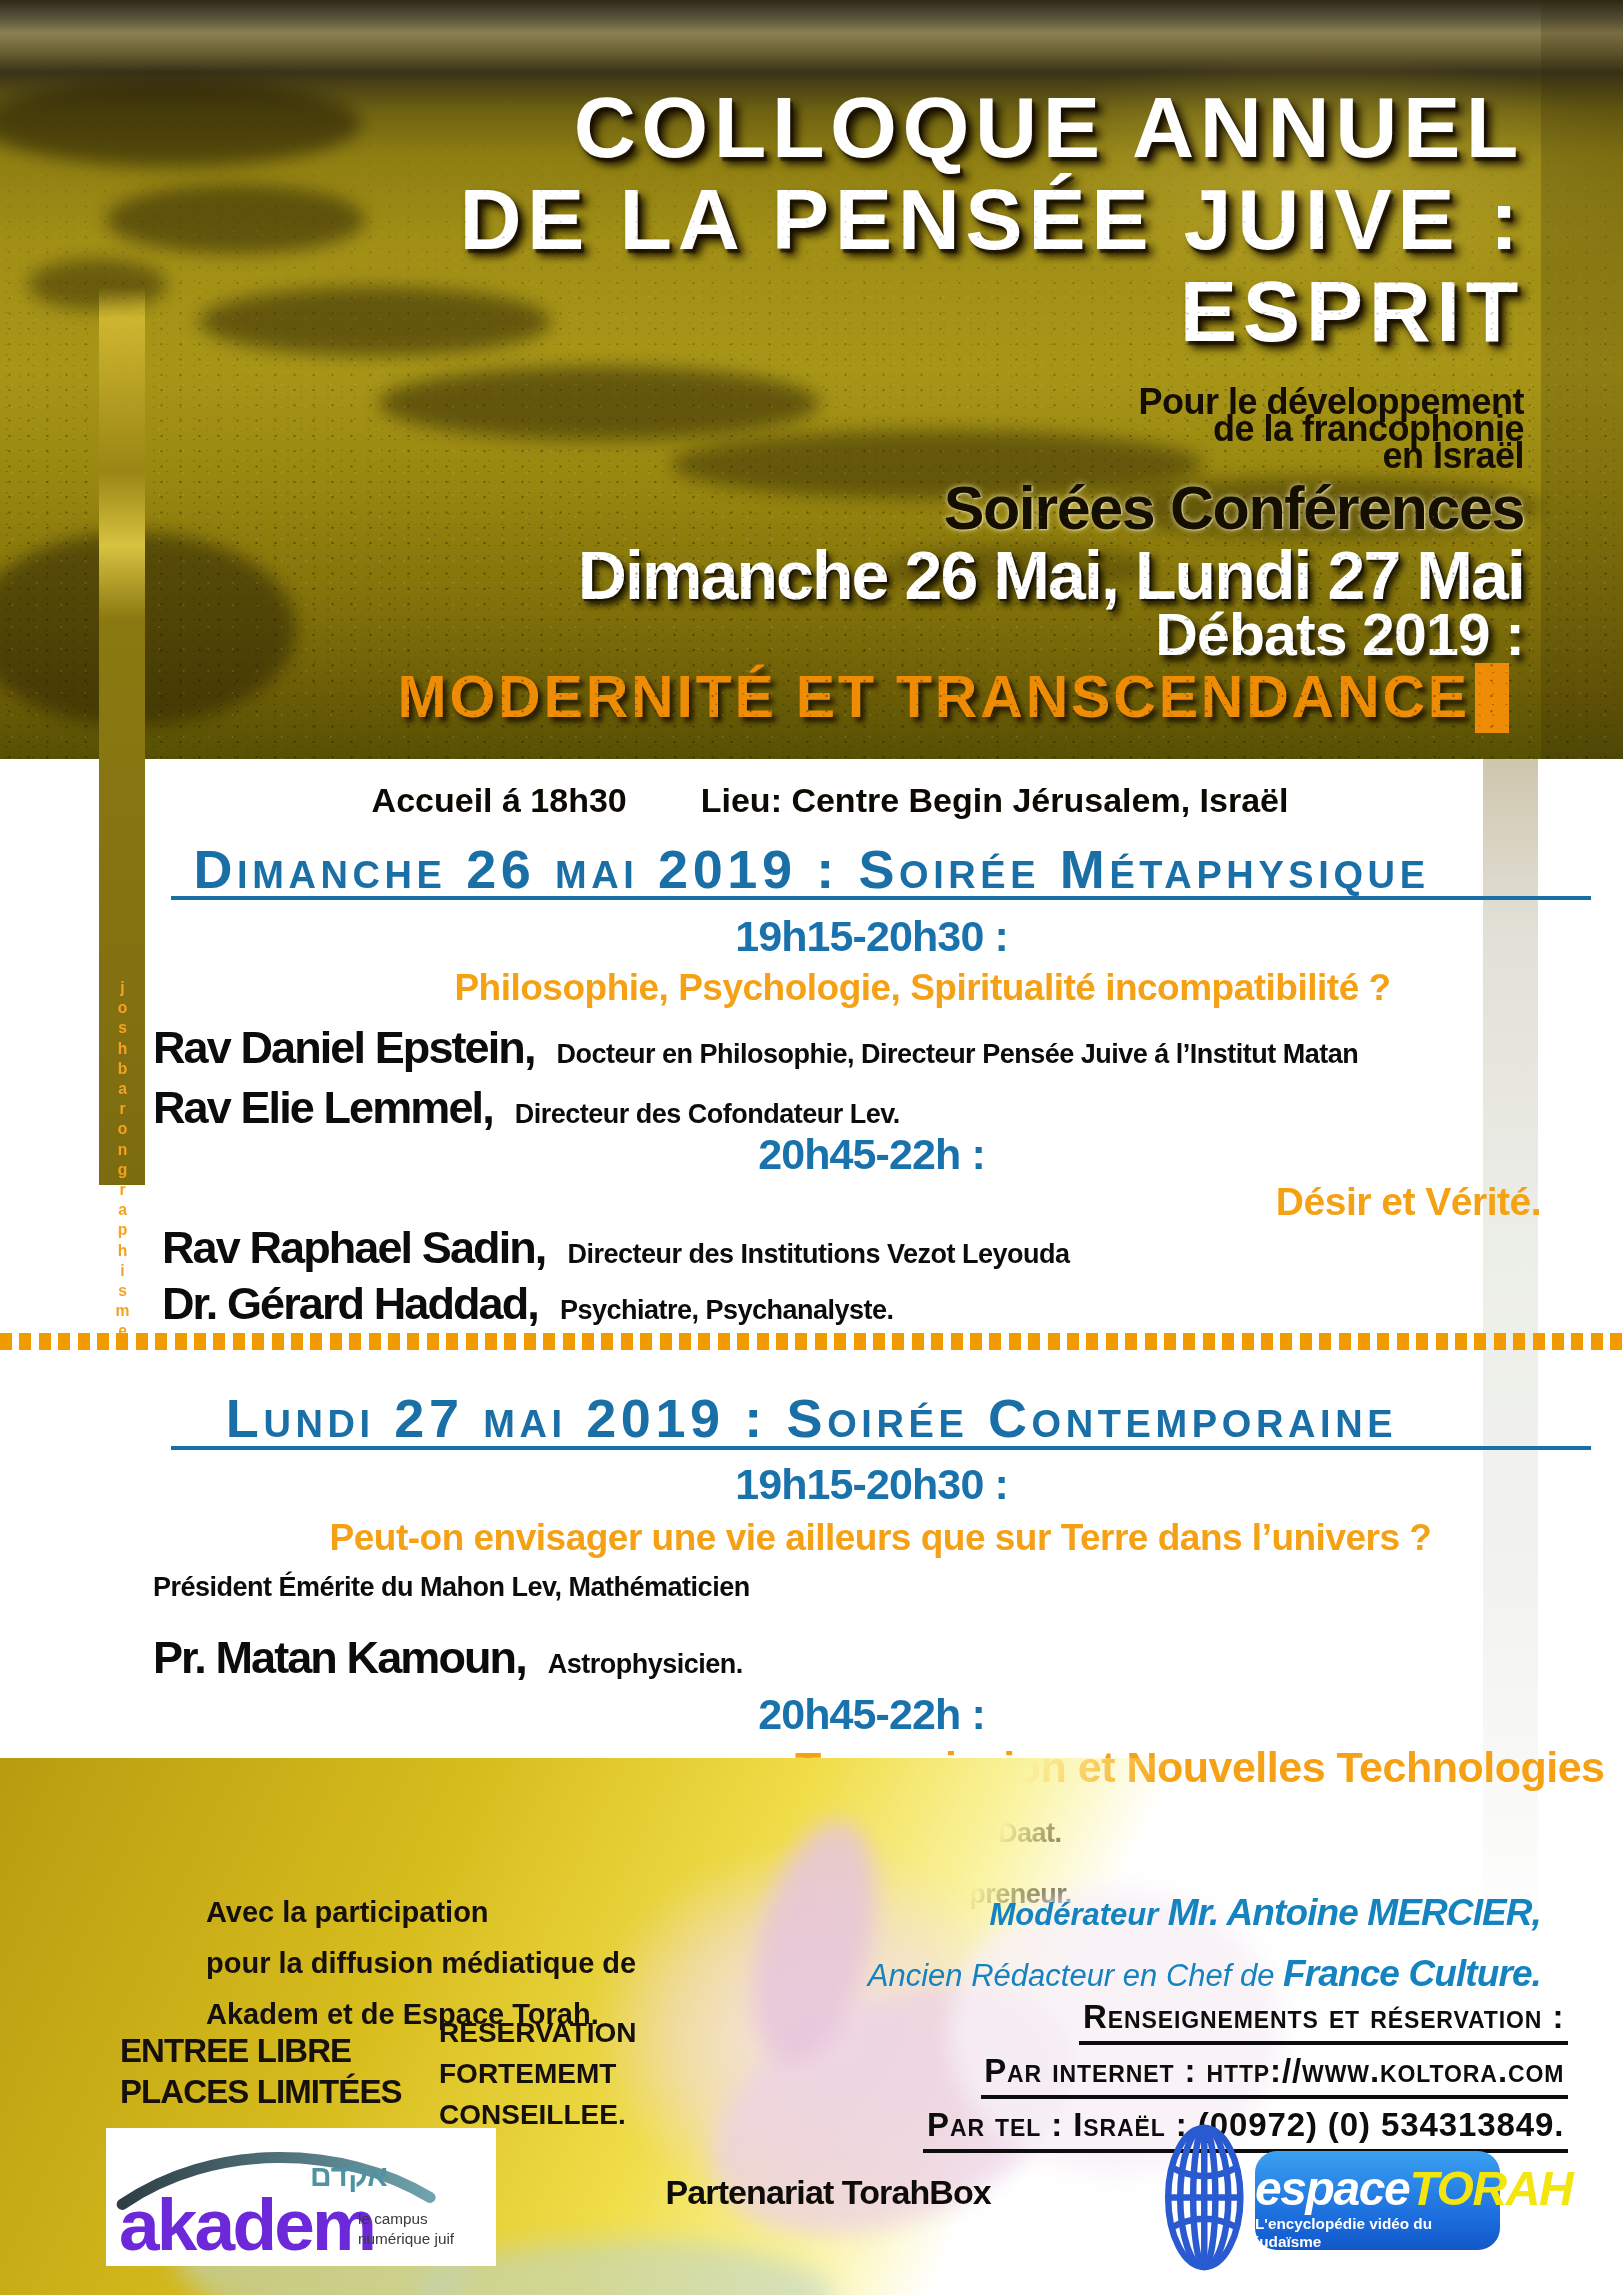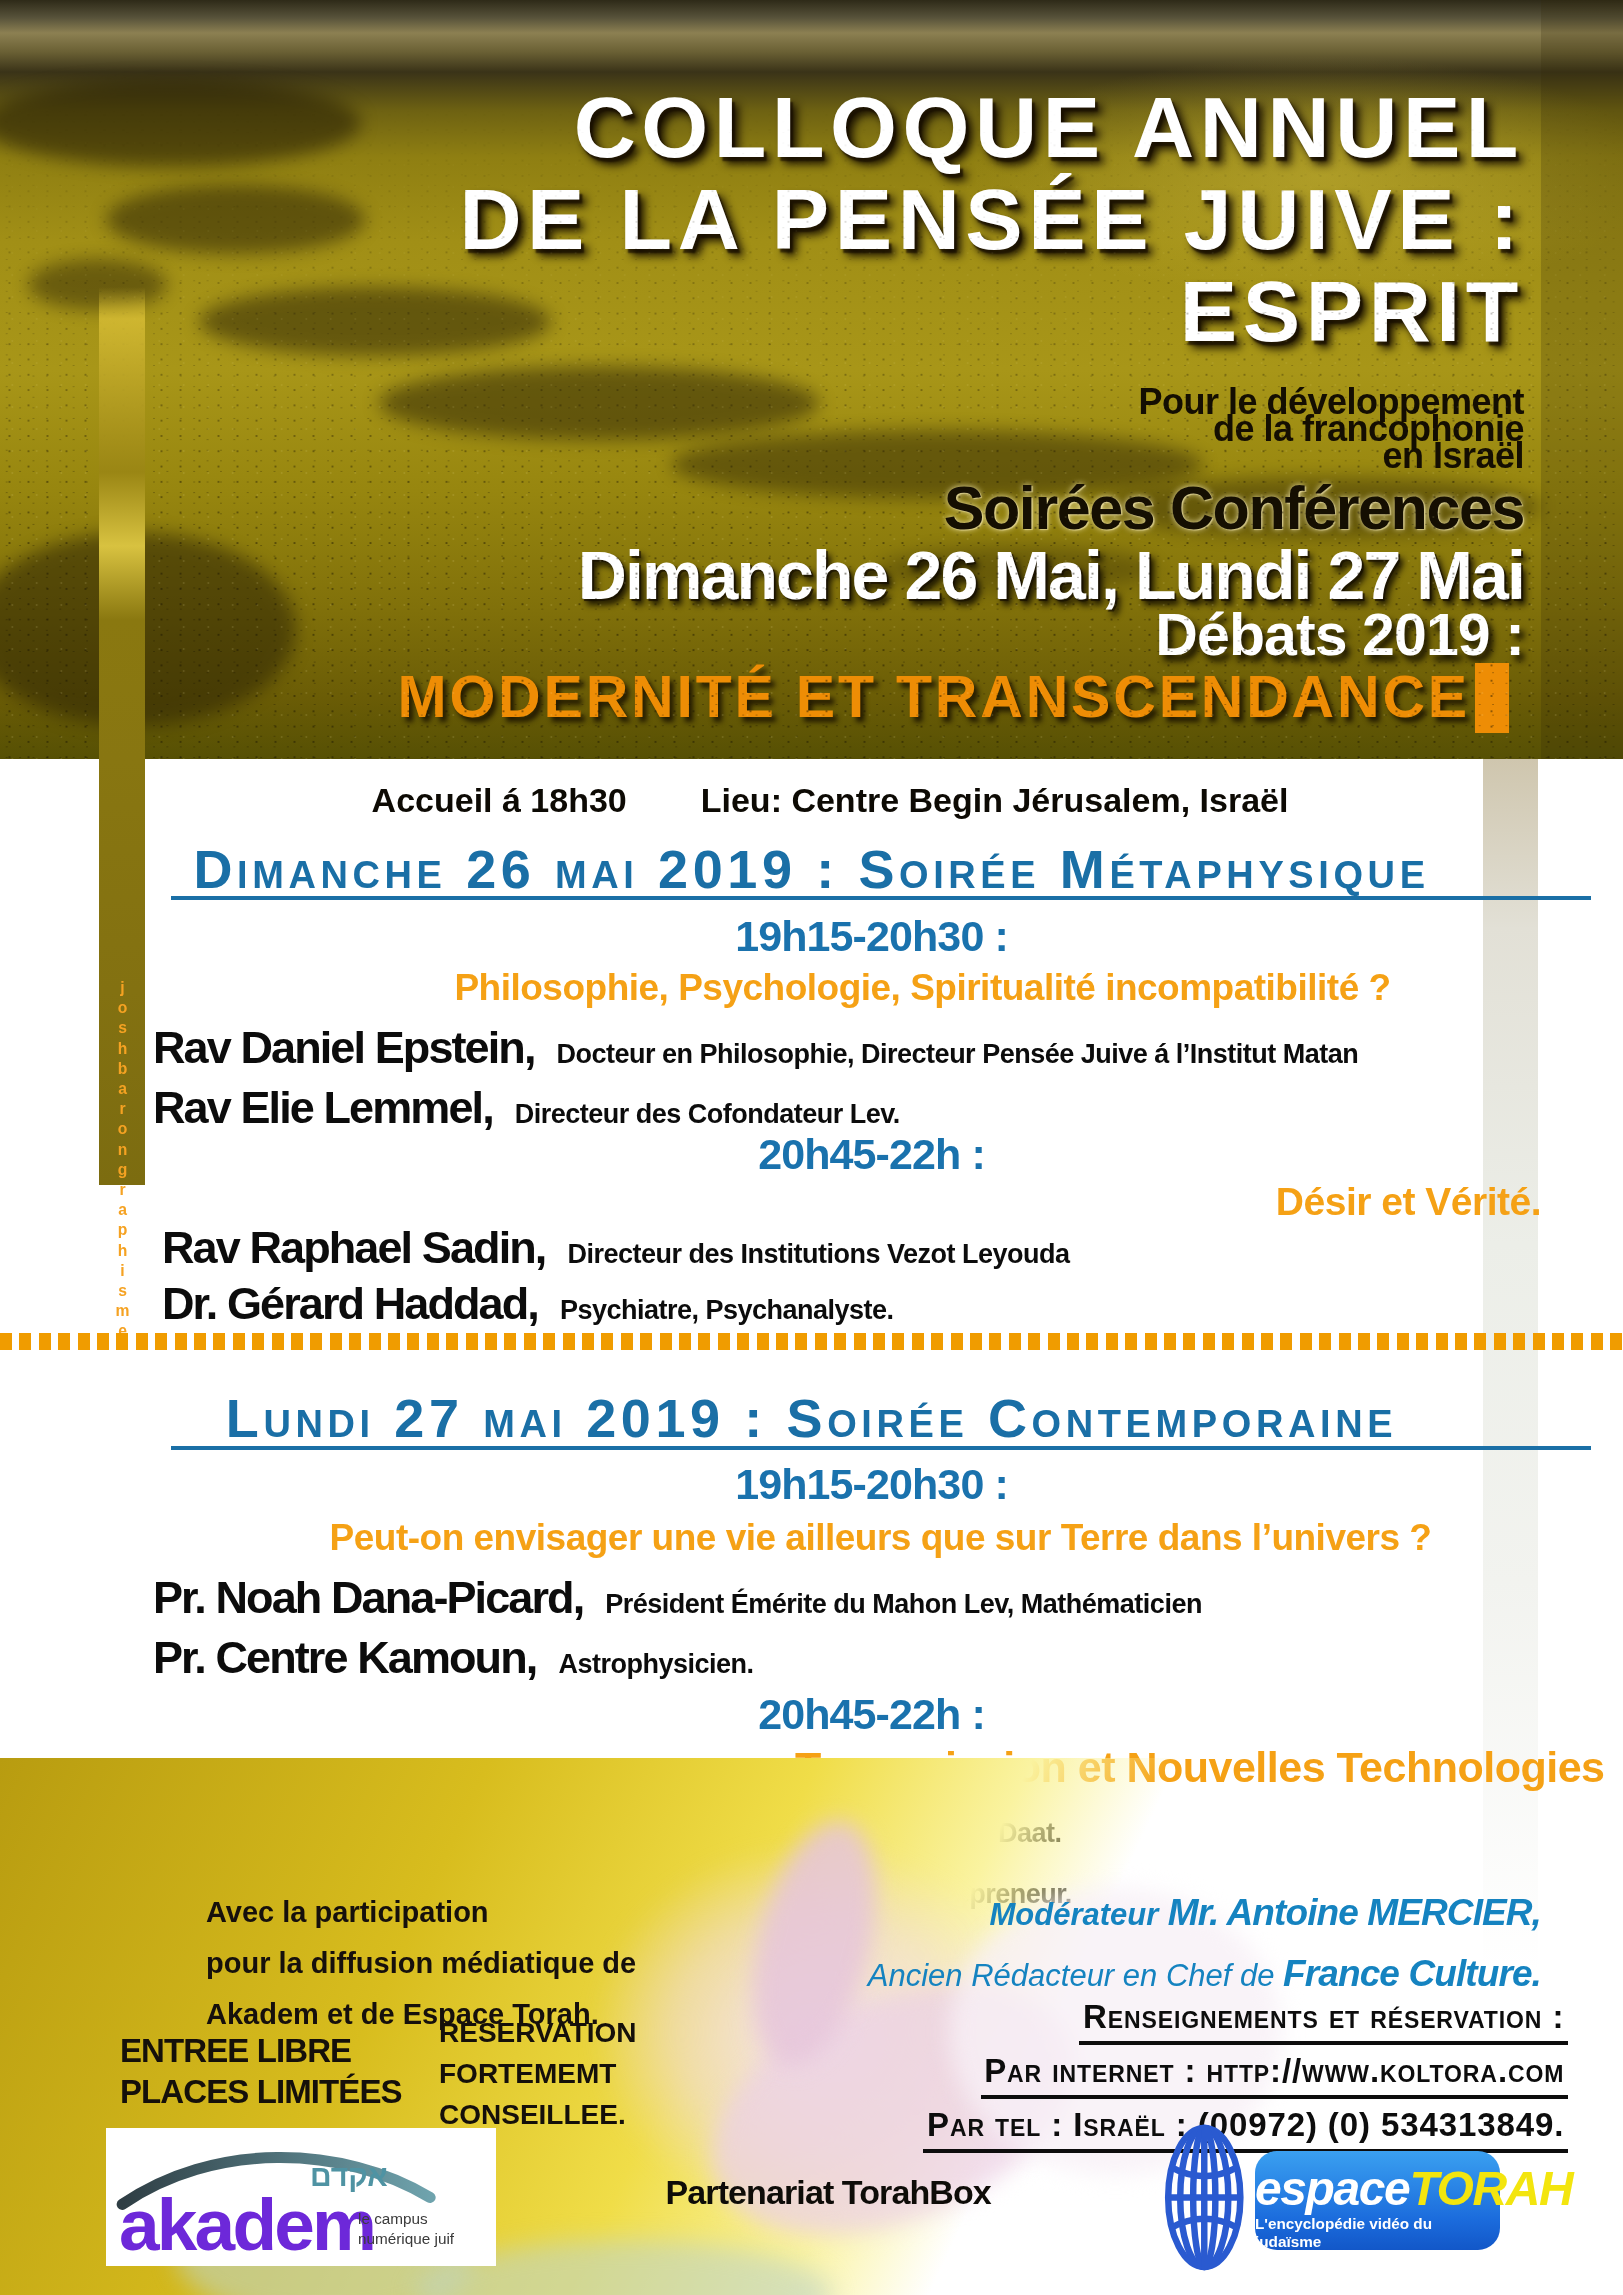--- a/index.html
+++ b/index.html
@@ -172,25 +172,24 @@
   </div>
 
   <div class="divider"></div>
 
   <div class="line day-head h2">Lundi 27 mai 2019 : Soirée Contemporaine</div>
   <div class="rule" style="top:1446px"></div>
 
   <div class="line time" style="top:1460px">19h15-20h30 :</div>
   <div class="line topic" style="top:1517px;transform:translateX(69px)">Peut-on envisager une vie ailleurs que sur Terre dans l’univers ?</div>
   <div class="line speaker" style="left:153px;top:1572px">
-    <span class="nm">Pr. Noah Dana-Picard,</span>
     <span class="rl">Président Émérite du Mahon Lev, Mathématicien</span>
   </div>
   <div class="line speaker" style="left:153px;top:1632px">
-    <span class="nm">Pr. Centre Kamoun,</span>
+    <span class="nm">Pr. Matan Kamoun,</span>
     <span class="rl">Astrophysicien.</span>
   </div>
 
   <div class="line time" style="top:1690px">20h45-22h :</div>
   <div class="line topic" style="top:1743px;right:18.5px;left:auto;text-align:right;font-size:43px">Transmission et Nouvelles Technologies</div>
   <div class="line speaker" style="left:153px;top:1801px">
     <span class="nm">Rav Yehia Benchetrit,</span>
     <span class="rl">Directeur des Institutions Mekor Daat.</span>
   </div>
   <div class="line speaker" style="left:153px;top:1862px">

